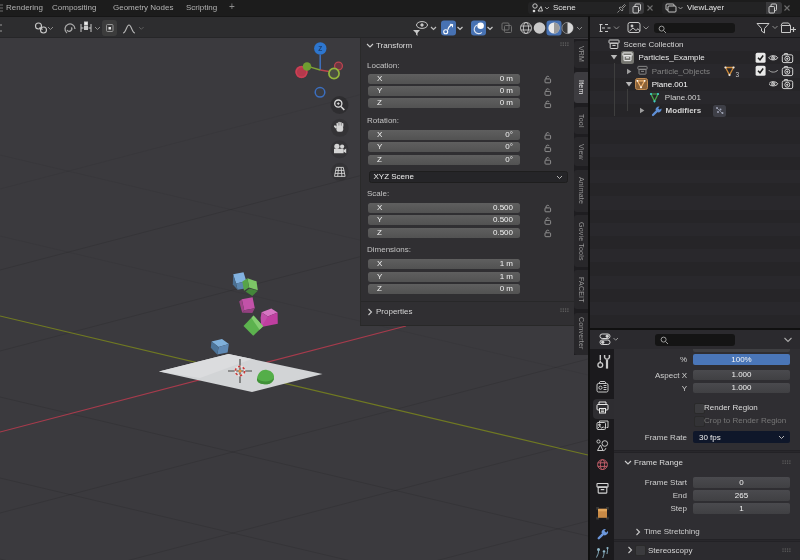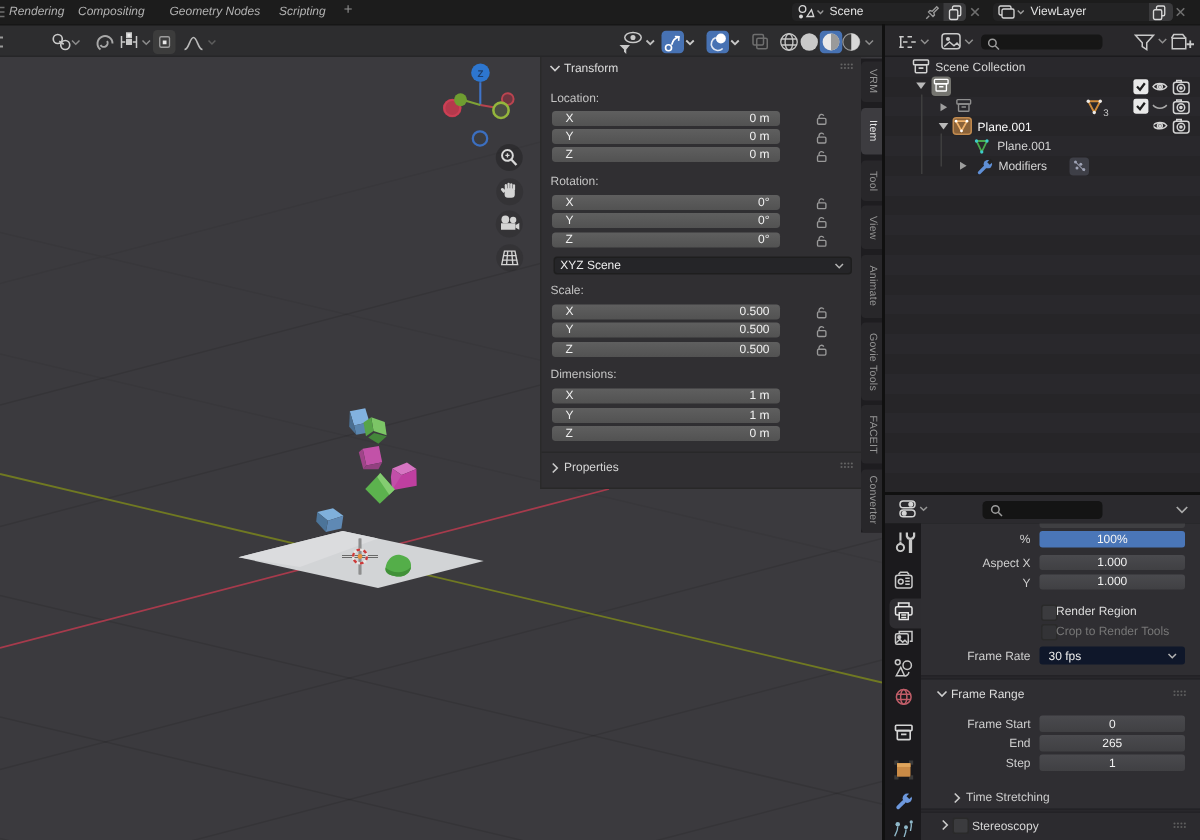--- a/index.html
+++ b/index.html
@@ -1,21 +1,21 @@
 <!DOCTYPE html>
 <html><head>
 <meta charset="utf-8">
 <style>
 html,body{margin:0;padding:0;}
 #app{position:relative;width:800px;height:560px;background:#1b1b1b;font-family:"Liberation Sans",sans-serif;overflow:hidden;}
 .abs{position:absolute;}
 .txt{position:absolute;white-space:nowrap;font-size:8px;color:#c5c5c5;}
 
 #topbar{left:0;top:0;width:800px;height:16px;background:#1c1c1c;}
-.tab8{position:absolute;top:0;height:16px;line-height:16px;font-size:8px;color:#b2b2b2;font-style:italic;}
+.tab8{position:absolute;top:0;height:16px;line-height:16px;font-size:8px;color:#b2b2b2;}
 .tfield{position:absolute;top:2px;height:12px;background:#232324;border-radius:3px;}
 
 #vhead{left:0;top:16px;width:588px;height:22px;background:#2d2d2f;border-bottom:1px solid #262628;border-top:1px solid #161616;box-sizing:border-box;}
 
 #viewport{left:0;top:38px;width:588px;height:522px;background:#3b3a3e;}
 
 #sidebar{left:360px;top:38px;width:214px;height:288px;background:#302f32;border-left:1px solid #2a2a2a;border-bottom:1px solid #282828;box-sizing:border-box;}
 .flabel{position:absolute;left:6px;font-size:8px;color:#c3c3c3;}
 .nfield{position:absolute;left:7px;width:152px;height:10px;background:linear-gradient(#5f5f5f,#525252);border-radius:2.5px;font-size:8px;color:#f1f1f1;}
 .nfield .k{position:absolute;left:9px;top:0;line-height:10px;}
@@ -416,29 +416,35 @@
 
     <svg class="abs" style="left:20px;top:16.3px" width="8" height="6" viewBox="0 0 8 6">
         <path d="M0.8 1 h6.4 L4 5.4 Z" fill="#b9b9b9"></path>
       </svg>
     <div class="abs" style="left:30.5px;top:13px;width:13px;height:12.5px;background:#757570;border-radius:2.5px;"></div>
     <svg class="abs" style="left:31.5px;top:14.3px" width="11" height="10" viewBox="0 0 12 11">
       <rect x="1" y="1" width="10" height="3.2" rx="0.6" fill="none" stroke="#ffffff" stroke-width="1"></rect>
       <rect x="2.2" y="4.2" width="7.6" height="5.3" rx="0.6" fill="none" stroke="#ffffff" stroke-width="1"></rect>
       <path d="M4.4 6.4 h3.2" stroke="#ffffff" stroke-width="1.1"></path>
     </svg>
+    <div class="orow" style="top:13.3px;">
+        <span style="position:absolute;left:48.5px;color:#eaeaea;">Particles_Example</span>
+      </div>
 
     <svg class="abs" style="left:36px;top:29.8px" width="6" height="7" viewBox="0 0 6 7">
         <path d="M1 0.8 L5.4 3.5 L1 6.2 Z" fill="#9e9e9e"></path>
       </svg>
     <svg class="abs" style="left:46.5px;top:27.3px" width="11" height="11" viewBox="0 0 12 11">
       <rect x="1" y="1" width="10" height="3.2" rx="0.6" fill="none" stroke="#8f8f8f" stroke-width="1"></rect>
       <rect x="2.2" y="4.2" width="7.6" height="5.3" rx="0.6" fill="none" stroke="#8f8f8f" stroke-width="1"></rect>
       <path d="M4.4 6.4 h3.2" stroke="#8f8f8f" stroke-width="1.1"></path>
     </svg>
+    <div class="orow" style="top:26.5px;">
+        <span style="position:absolute;left:61.7px;color:#828282;">Particle_Objects</span>
+      </div>
     <svg class="abs" style="left:134px;top:27.5px" width="17" height="12" viewBox="0 0 17 12">
       <path d="M1.5 1.5 h8 L5.5 9 Z" fill="none" stroke="#cf8b3a" stroke-width="1.3"></path>
       <circle cx="1.5" cy="1.5" r="1.1" fill="#e8e8e8"></circle>
         <circle cx="9.5" cy="1.5" r="1.1" fill="#e8e8e8"></circle>
         <circle cx="5.5" cy="9" r="1.1" fill="#e8e8e8"></circle>
       <text x="11.5" y="11" font-size="6.5" fill="#c9c9c9" font-family="Liberation Sans,sans-serif">3</text>
     </svg>
 
     <svg class="abs" style="left:35px;top:43px" width="8" height="6" viewBox="0 0 8 6">
         <path d="M0.8 1 h6.4 L4 5.4 Z" fill="#b9b9b9"></path>
@@ -467,21 +473,21 @@
     <svg class="abs" style="left:48.5px;top:69.3px" width="6" height="7" viewBox="0 0 6 7">
         <path d="M1 0.8 L5.4 3.5 L1 6.2 Z" fill="#9e9e9e"></path>
       </svg>
     <svg class="abs" style="left:60px;top:67px" width="13" height="13" viewBox="0 0 13 13">
       <g transform="rotate(45 6.5 6.5)">
         <circle cx="6.5" cy="3.6" r="2.8" fill="#5f8fd6"></circle>
         <rect x="5.3" y="-0.2" width="2.4" height="3.2" fill="#222222"></rect>
         <rect x="5.4" y="5.6" width="2.2" height="7" rx="1.1" fill="#5f8fd6"></rect>
       </g>
     </svg>
-    <div class="orow" style="top:66.3px;">
+    <div class="orow" style="top:66.3px;font-weight:bold;">
         <span style="position:absolute;left:75.6px;">Modifiers</span>
       </div>
     <div class="abs" style="left:123px;top:66.5px;width:13px;height:12.5px;background:#3e3f47;border-radius:2.5px;">
       <svg class="abs" style="left:1.5px;top:1.5px" width="10" height="10" viewBox="0 0 10 10">
         <g fill="#9fa3b5">
             <circle cx="2" cy="2" r="1"></circle>
             <circle cx="5.5" cy="3.5" r="1"></circle>
             <circle cx="3" cy="6" r="1"></circle>
             <circle cx="7.5" cy="7" r="1"></circle>
           </g>
@@ -627,21 +633,21 @@
     <div class="abs" style="left:79px;top:0;width:97px;height:2.5px;background:#3f3f42;border-radius:0 0 2px 2px;"></div>
     <div class="plabel" style="top:6px;">%</div>
     <div class="abs" style="left:79px;top:4.7px;width:97px;height:11px;background:#4a76b8;border-radius:2px;font-size:8px;color:#f4f4f4;text-align:center;line-height:11px;">100%</div>
     <div class="plabel" style="top:21.5px;">Aspect X</div>
     <div class="pfield" style="top:20.5px;line-height:10px;">1.000</div>
     <div class="plabel" style="top:34.7px;">Y</div>
     <div class="pfield" style="top:33.7px;line-height:10px;">1.000</div>
     <div class="abs" style="left:80px;top:54px;width:9px;height:9px;background:#3b3b3e;border:0.5px solid #2a2a2a;border-radius:2px;"></div>
     <div class="txt" style="left:90px;top:54px;color:#dddddd;">Render Region</div>
     <div class="abs" style="left:80px;top:67px;width:9px;height:9px;background:#333336;border:0.5px solid #2a2a2a;border-radius:2px;"></div>
-    <div class="txt" style="left:90px;top:67px;color:#777777;">Crop to Render Tools</div>
+    <div class="txt" style="left:90px;top:67px;color:#777777;">Crop to Render Region</div>
     <div class="plabel" style="top:84px;">Frame Rate</div>
     <div class="abs" style="left:79px;top:81.8px;width:97px;height:12px;background:#0f172a;border-radius:2px;">
       <div class="txt" style="left:6px;top:2px;color:#ededed;">30 fps</div>
       <svg class="abs" style="right:5px;top:4px" width="7" height="5" viewBox="0 0 7 5">
           <path d="M1 1 l2.5 2.5 L6 1" stroke="#b5b5b5" stroke-width="1" fill="none"></path>
         </svg>
     </div>
     <div class="sep" style="top:100.5px;"></div>
     <svg class="abs" style="left:10px;top:110px" width="8" height="7" viewBox="0 0 8 7">
         <path d="M1 2 l3 3 l3 -3" stroke="#cfcfcf" stroke-width="1.1" fill="none"></path>

